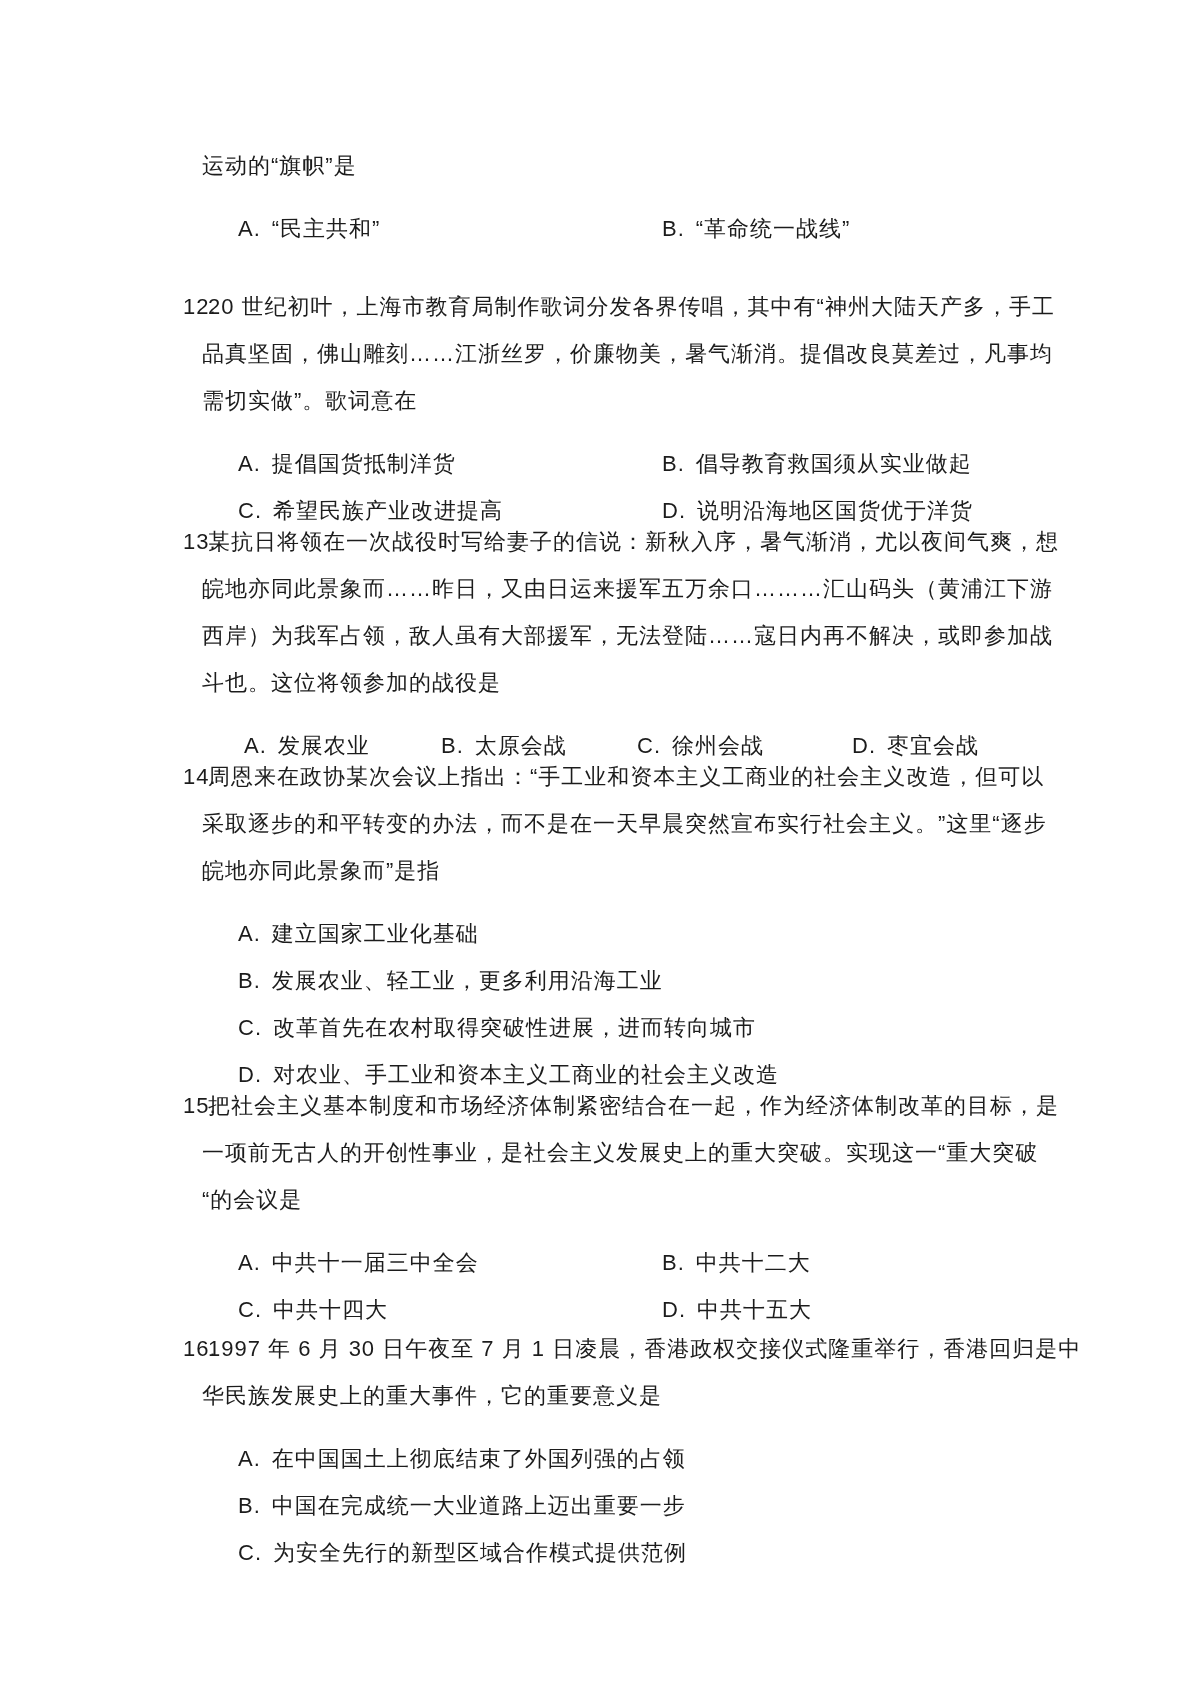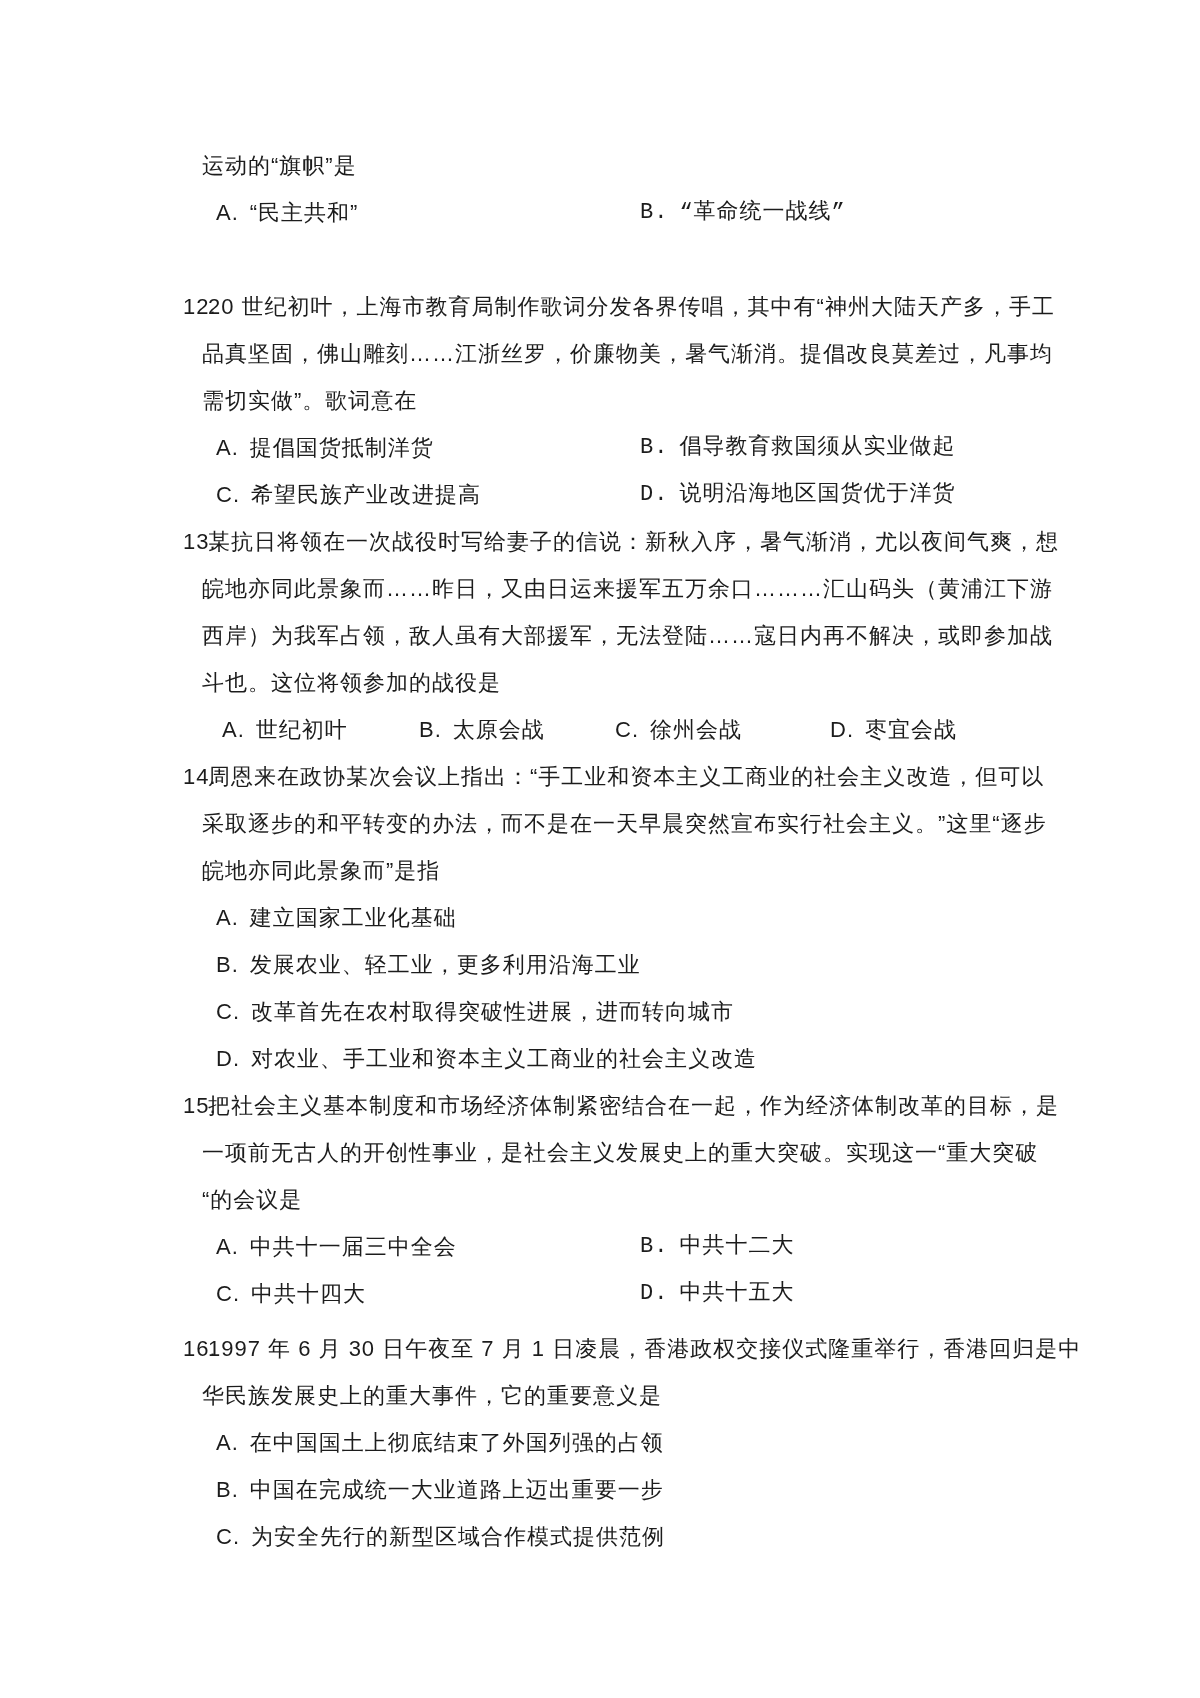--- a/index.html
+++ b/index.html
@@ -12,23 +12,23 @@
     overflow:hidden;
   }
   .line {
     position:absolute; left:0; width:1200px; height:47px;
     font-size:22px; letter-spacing:1px; line-height:47px;
     white-space:nowrap;
   }
   .qnum  { position:absolute; left:183px; top:0; }
   .qtext { position:absolute; left:208px; top:0; }
   .body  { position:absolute; left:202px; top:0; }
-  .opt   { position:absolute; top:0; }
+  .opt   { position:absolute; top:16px;margin-left:22px; }
   .p216  { left:216px; }
-  .p640  { left:640px;font-family:Liberation Mono, monospace; }
+  .p640  { left:640px; }
   .p222  { left:222px; }
   .p419  { left:419px; }
   .p615  { left:615px; }
   .p830  { left:830px;text-align:right; }
   .olabel { margin-right:11px; }
 </style>
 </head>
 <body>
 
 <div class="page">
@@ -67,21 +67,21 @@
   <div class="line" style="top:565px">
     <span class="body">皖地亦同此景象而……昨日，又由日运来援军五万余口………汇山码头（黄浦江下游</span>
   </div>
   <div class="line" style="top:612px">
     <span class="body">西岸）为我军占领，敌人虽有大部援军，无法登陆……寇日内再不解决，或即参加战</span>
   </div>
   <div class="line" style="top:659px">
     <span class="body">斗也。这位将领参加的战役是</span>
   </div>
   <div class="line" style="top:706px">
-    <span class="opt p222"><span class="olabel">A.</span><span>世纪初叶</span></span>
+    <span class="opt p222"><span class="olabel">A.</span><span>发展农业</span></span>
     <span class="opt p419"><span class="olabel">B.</span><span>太原会战</span></span>
     <span class="opt p615"><span class="olabel">C.</span><span>徐州会战</span></span>
     <span class="opt p830"><span class="olabel">D.</span><span>枣宜会战</span></span>
   </div>
 
   <div class="line" style="top:753px">
     <span class="qnum">14.</span>
     <span class="qtext">周恩来在政协某次会议上指出：“手工业和资本主义工商业的社会主义改造，但可以</span>
   </div>
   <div class="line" style="top:800px">

